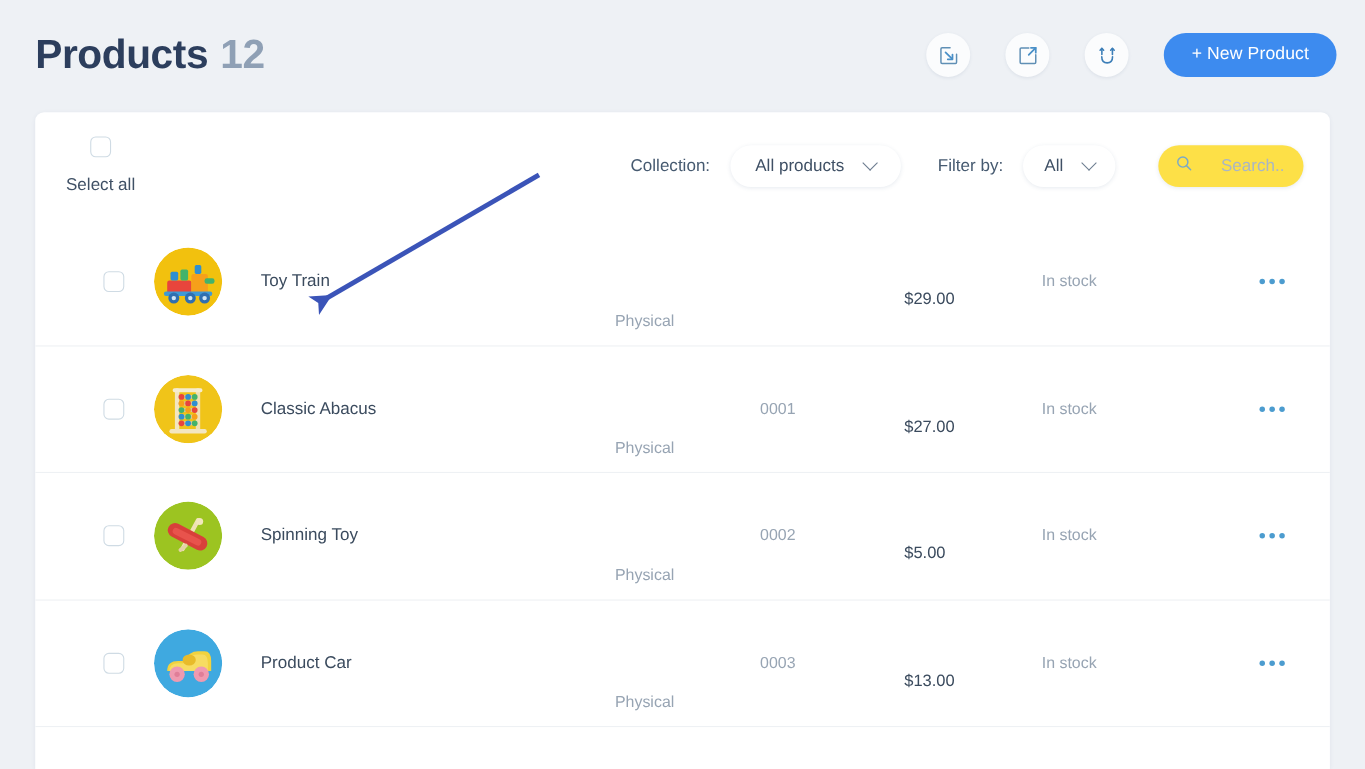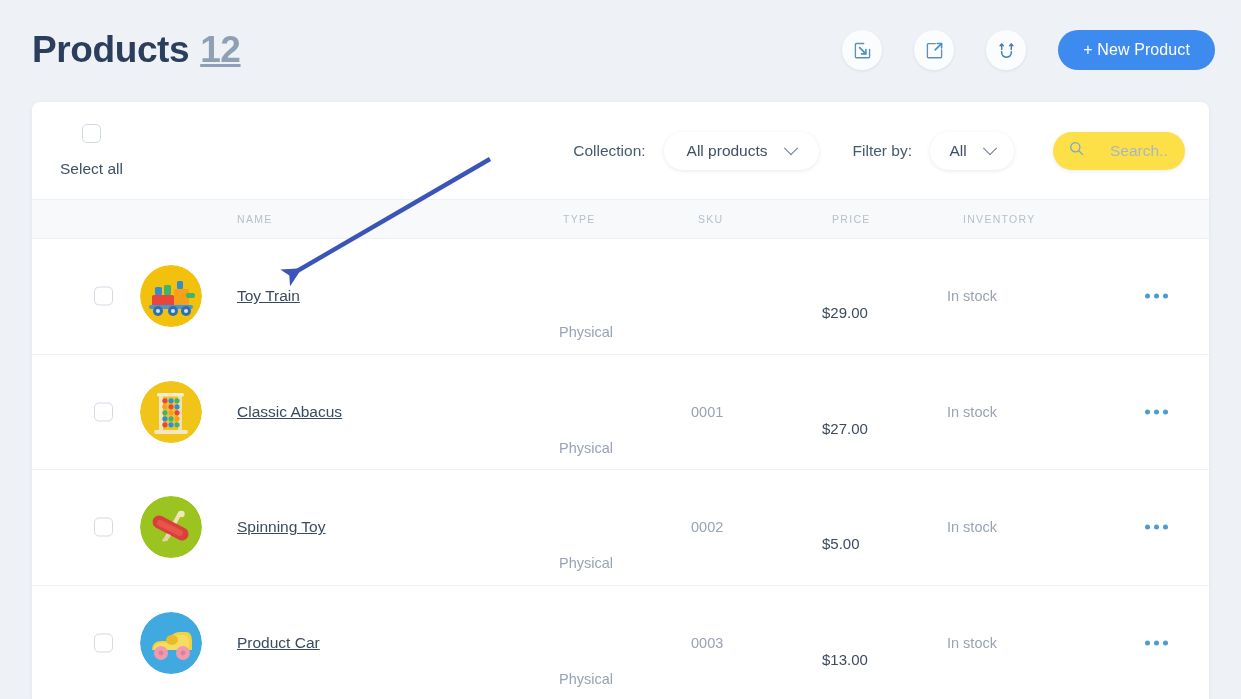--- a/index.html
+++ b/index.html
@@ -34,21 +34,20 @@
     color: #2c3e5d;
     letter-spacing: -0.4px;
     white-space: nowrap;
     display: flex;
     align-items: flex-end;
     gap: 11px;
   }
   .page-title .count {
     color: #8fa0b5;
     font-weight: bold;
-    text-decoration: underline;
   }
 
   .header-actions {
     display: flex;
     align-items: center;
     gap: 32px;
   }
   .icon-btn {
     width: 40px; height: 40px;
     border-radius: 50%;
@@ -211,21 +210,21 @@
   .row .checkbox { position: absolute; left: 62px; top: 50%; transform: translateY(-50%); }
   .avatar {
     position: absolute;
     left: 108px; top: 50%;
     transform: translateY(-50%);
     width: 62px; height: 62px;
     border-radius: 50%;
     overflow: hidden;
   }
   .avatar svg { display: block; }
-  .cell-name { left: 205px; font-size: 15.5px; color: #3b4b5e; text-decoration: underline; }
+  .cell-name { left: 205px; font-size: 15.5px; color: #3b4b5e; }
   .cell-type { left: 527px; font-size: 14.5px; color: #97a4b3; margin-top: 36px; }
   .cell-sku  { left: 659px; font-size: 14.5px; color: #97a4b3; }
   .cell-price{ left: 790px; font-size: 15px;   color: #3b4b5e; margin-top: 16px; }
   .cell-inv  { left: 915px; font-size: 14.5px; color: #97a4b3; }
   .cell-menu { left: 1113px; display: flex; gap: 4px; cursor: pointer; }
   .cell-menu i {
     width: 5px; height: 5px; border-radius: 50%;
     background: #4c9ccf; display: block;
   }
 
@@ -309,27 +308,20 @@
           <svg width="15" height="15" viewBox="0 0 15 15">
             <circle cx="6.3" cy="6.3" r="4.6" fill="none" stroke="#79a8c8" stroke-width="1.3"></circle>
             <path d="M9.8 9.8 L13.4 13.4" stroke="#79a8c8" stroke-width="1.3" stroke-linecap="round"></path>
           </svg>
         </span>
         <input class="search-input" type="text" placeholder="Search..." style="">
       </div>
     </div>
   </div>
 
-  <div class="table-head">
-    <span class="col-label" style="left:205px">NAME</span>
-    <span class="col-label" style="left:531px">TYPE</span>
-    <span class="col-label" style="left:666px">SKU</span>
-    <span class="col-label" style="left:800px">PRICE</span>
-    <span class="col-label" style="left:931px">INVENTORY</span>
-  </div>
 
   <div class="row">
     <span class="checkbox"></span>
     <span class="avatar">
       <svg width="62" height="62" viewBox="0 0 62 62">
         <circle cx="31" cy="31" r="31" fill="#f2c10e"></circle>
         <rect x="12" y="30" width="22" height="13" rx="2" fill="#e8453c"></rect>
         <rect x="34" y="24" width="15" height="19" rx="2" fill="#f6a01a"></rect>
         <rect x="15" y="22" width="7" height="8" rx="1.5" fill="#2f8fd0"></rect>
         <rect x="24" y="20" width="7" height="10" rx="1.5" fill="#43b36b"></rect>

